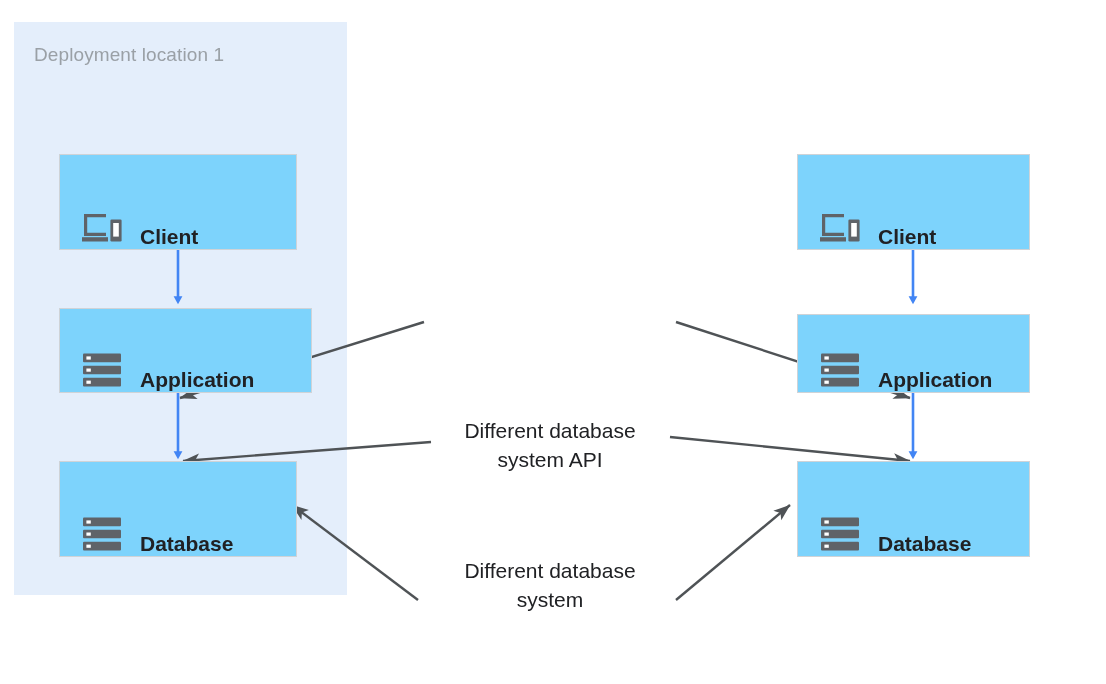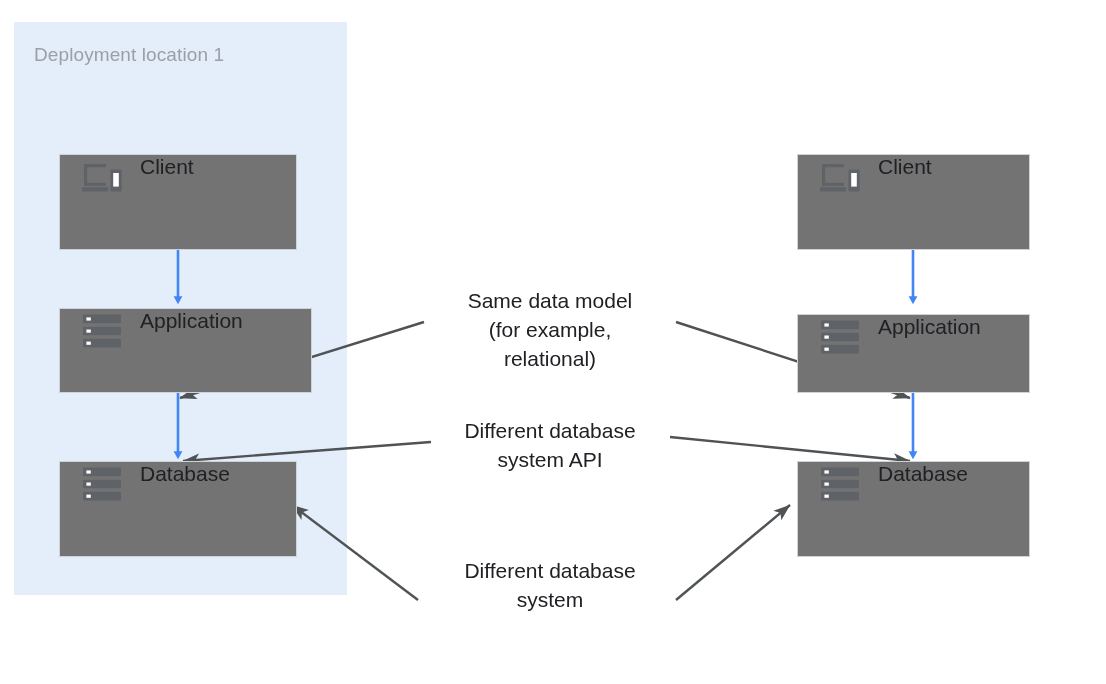--- a/index.html
+++ b/index.html
@@ -28,26 +28,27 @@
     top: 22px;
     left: 20px;
     font-size: 19px;
     color: #9aa0a6;
     letter-spacing: 0.1px;
     white-space: nowrap;
   }
   
   .node {
     position: absolute;
-    background: #737373;
+    background: #7dd3fc;
     border: 1px solid #cfd3d7;
     box-sizing: border-box;
     display: flex;
-    align-items: flex-start;
+    align-items: flex-end;
     padding-left: 20px;
+    font-weight: bold;
   }
   .node .glyph {
     flex: 0 0 auto;
     width: 44px;
     height: 44px;
     display: flex;
     align-items: center;
     justify-content: center;
   }
   .node .node-label {
@@ -206,23 +207,20 @@
         <rect x="3.4" y="5.4" width="4.4" height="3.2" fill="#ffffff"></rect>
         <rect x="0" y="14.7" width="38" height="8.6" rx="1" fill="#5f6368"></rect>
         <rect x="3.4" y="17.5" width="4.4" height="3.2" fill="#ffffff"></rect>
         <rect x="0" y="26.8" width="38" height="8.6" rx="1" fill="#5f6368"></rect>
         <rect x="3.4" y="29.6" width="4.4" height="3.2" fill="#ffffff"></rect>
       </svg>
     </span>
     <span class="node-label">Database</span>
   </div>
 
-  <div class="annotation" style="left:425px; top:286px; width:250px;">Same data model
-(for example,
-relational)</div>
 
   <div class="annotation" style="left:425px; top:416px; width:250px;">Different database
 system API</div>
 
   <div class="annotation" style="left:425px; top:556px; width:250px;">Different database
 system</div>
 
 </div>
 
 </body></html>

